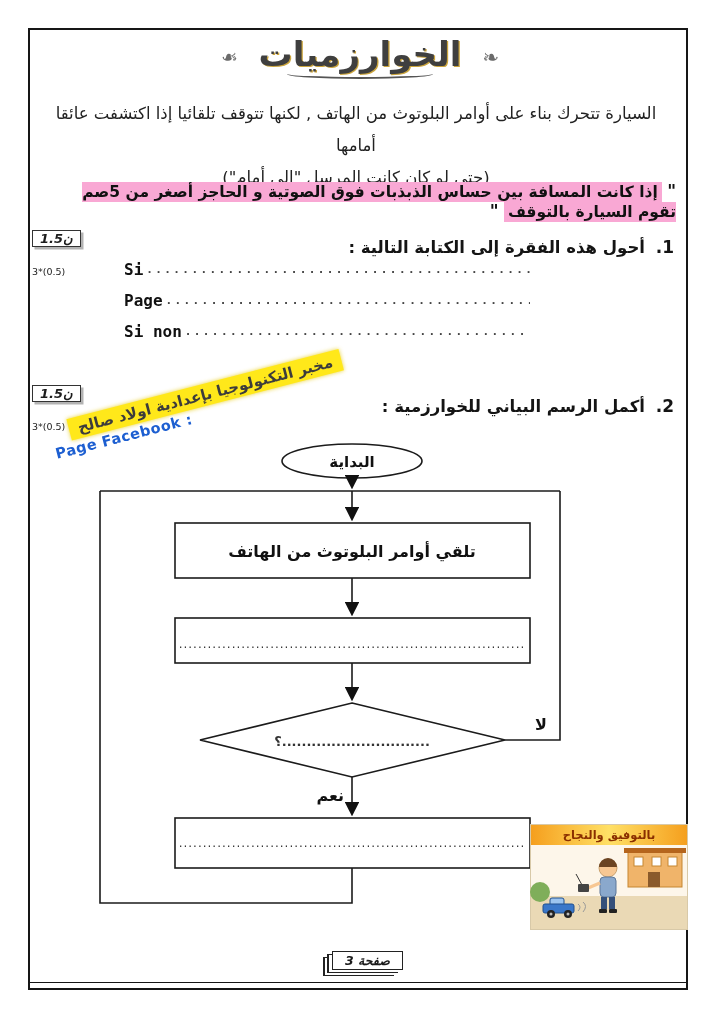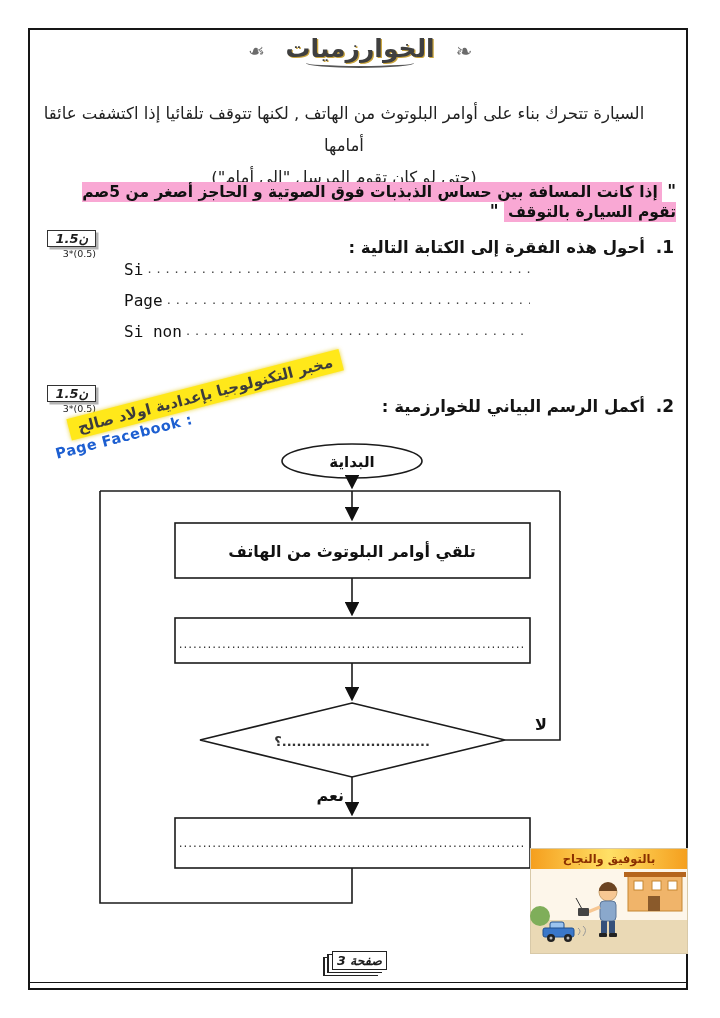--- a/index.html
+++ b/index.html
@@ -9,52 +9,52 @@
   }
   
   .frame{position:absolute;left:28px;top:28px;width:660px;height:962px;
     border:2px solid #161616;box-sizing:border-box;}
   .frame::after{content:"";position:absolute;left:0;right:0;bottom:5px;border-top:1.4px solid #161616;}
 
   
   .title-row{position:absolute;top:34px;left:0;width:100%;text-align:center;white-space:nowrap;}
   .ornament{display:inline-block;font-size:20px;color:#6b6b6b;vertical-align:middle;margin:0 16px;}
   .ornament.flip{transform:scaleX(-1);}
-  .page-title{display:inline-block;font-size:25px;font-weight:bold;color:#3f3f3f;
+  .page-title{display:inline-block;font-size:34px;font-weight:bold;color:#3f3f3f;
     text-shadow:1.2px 1.2px 0 #caa43c;vertical-align:middle;}
   .page-title::after{content:"";display:block;height:8px;margin:-5px auto 0;width:72%;
     border-bottom:2.2px solid #555;border-radius:50%;}
 
   
-  .intro{position:absolute;top:98px;left:26px;width:636px;text-align:center;
+  .intro{position:absolute;top:98px;left:38px;width:636px;text-align:center;
     direction:rtl;font-size:16.5px;line-height:1.95;color:#222;}
 
   
   .cond{position:absolute;top:181px;left:44px;width:632px;direction:rtl;text-align:right;
     font-size:15.5px;font-weight:bold;color:#111;}
   .cond .hl{background:#f9a8d4;padding:1px 4px;}
   .cond .qt{font-size:17px;}
 
   
   .q-row{position:absolute;right:46px;direction:rtl;font-size:16.5px;font-weight:600;color:#141414;}
   #q1{top:226px;margin-top:11px;} #q2{top:396px;}
   .q-num{font-weight:800;font-size:17px;margin-left:5px;}
 
   
-  .badge{position:absolute;left:32px;width:64px;text-align:right;}
+  .badge{position:absolute;left:32px;width:64px;text-align:left;}
   #badge1{top:228px;} #badge2{top:383px;}
   .badge-box{display:inline-block;border:1.3px solid #333;background:#fff;
     box-shadow:2.5px 2.5px 0 #b3b3b3;padding:0 7px;font-style:italic;font-weight:bold;
     font-size:13px;direction:ltr;}
-  .badge-detail{font-size:9.5px;margin-top:1px;color:#222;}
+  .badge-detail{font-size:9.5px;margin-top:19px;color:#222;}
 
   
   .fr{position:absolute;left:124px;top:260px;width:406px;}
   .fr-row{display:flex;align-items:baseline;height:31px;
-    font-family:"DejaVu Sans Mono",monospace;font-size:16px;font-weight:400;color:#111;}
+    font-family:"DejaVu Sans Mono",monospace;font-size:16px;font-weight:700;color:#111;}
   .fr-dots{flex:1;overflow:hidden;white-space:nowrap;font-size:11px;letter-spacing:2.4px;
     color:#444;margin-left:3px;transform:translateY(-2px);}
 
   
   .stamp{position:absolute;left:48px;top:424px;width:300px;transform:rotate(-14.5deg);
     transform-origin:0 0;z-index:5;pointer-events:none;}
   .stamp-ar-wrap{text-align:right;}
   .stamp-ar{display:inline-block;background:#ffe81a;color:#3c3c3c;padding:2px 9px;
     font-size:15px;font-weight:bold;direction:rtl;box-shadow:0 0 4px rgba(230,200,0,.8);}
   .stamp-fb{margin-top:1px;color:#1d5fd1;font-weight:bold;font-size:14.5px;letter-spacing:.5px;
@@ -65,42 +65,42 @@
   .fc-shape{fill:none;stroke:#1b1b1b;stroke-width:1.6;}
   .fc-line{stroke:#1b1b1b;stroke-width:1.6;fill:none;}
   .fc-text{font-family:"DejaVu Sans",sans-serif;font-weight:bold;font-size:16px;
     letter-spacing:2.5px;text-anchor:middle;fill:#111;}
   .fc-text.small{font-size:15px;}
   .fc-dots{font-family:"DejaVu Sans",sans-serif;font-size:12px;letter-spacing:1px;
     text-anchor:middle;fill:#333;}
   .fc-lbl{font-family:"DejaVu Sans",sans-serif;font-weight:bold;font-size:16px;fill:#111;}
 
   
-  .sticker{position:absolute;left:530px;top:848px;width:158px;height:106px;}
+  .sticker{position:absolute;left:530px;top:824px;width:158px;height:106px;}
   .sticker svg{display:block;}
 
   
   .page-tag{position:absolute;left:332px;top:951px;border:1.6px solid #222;background:#fff;
-    padding:1px 4px;font-weight:bold;font-style:italic;font-size:12.5px;direction:rtl;
+    padding:1px 12px;font-weight:bold;font-style:italic;font-size:12.5px;direction:rtl;
     box-shadow:-4px 3px 0 -1px #fff,-5px 3px 0 #222,-8px 6px 0 -1px #fff,-9px 6px 0 #222;}
 </style>
 </head>
 <body>
 
 <div class="frame"></div>
 
 <div class="title-row">
   <span class="ornament flip">❧</span>
   <span class="page-title">الخوارزميات</span>
   <span class="ornament">❧</span>
 </div>
 
 <div class="intro">
   <div>السيارة تتحرك بناء على أوامر البلوتوث من الهاتف , لكنها تتوقف تلقائيا إذا اكتشفت عائقا أمامها</div>
-  <div>(حتى لو كان تقوم المرسل "إلى أمام")</div>
+  <div>(حتى لو كان كانت المرسل "إلى أمام")</div>
 </div>
 
 <div class="cond">
   <span class="qt">"</span>
   <span class="hl">إذا كانت المسافة بين حساس الذبذبات فوق الصوتية و الحاجز أصغر من 5صم تقوم السيارة بالتوقف</span>
   <span class="qt">"</span>
 </div>
 
 <div class="q-row" id="q1">
   <span class="q-num">1.</span>

